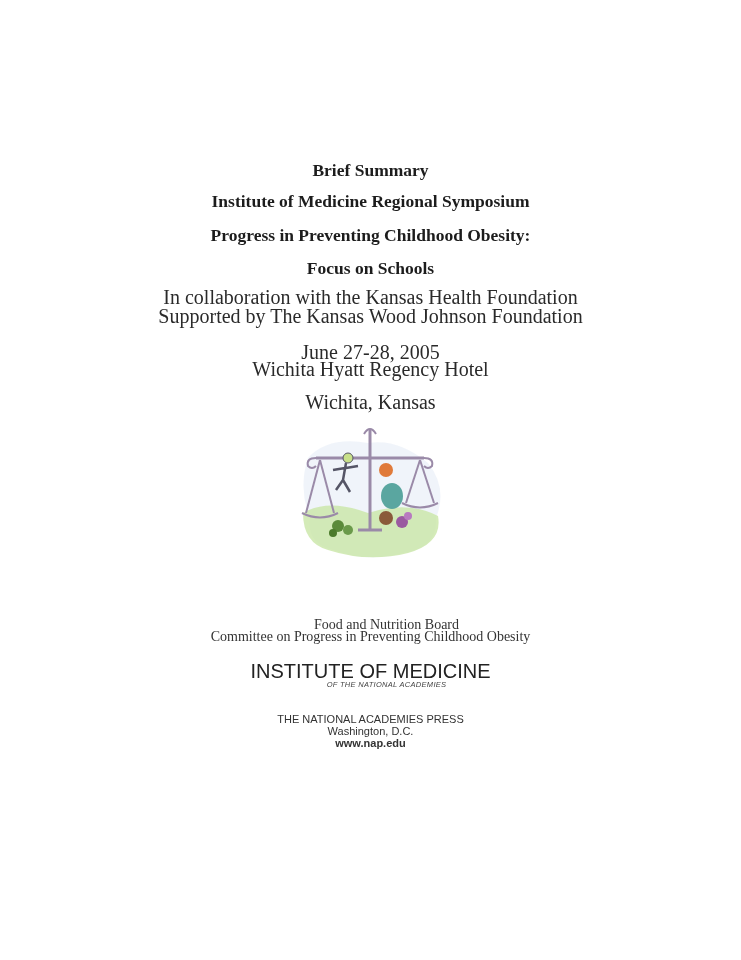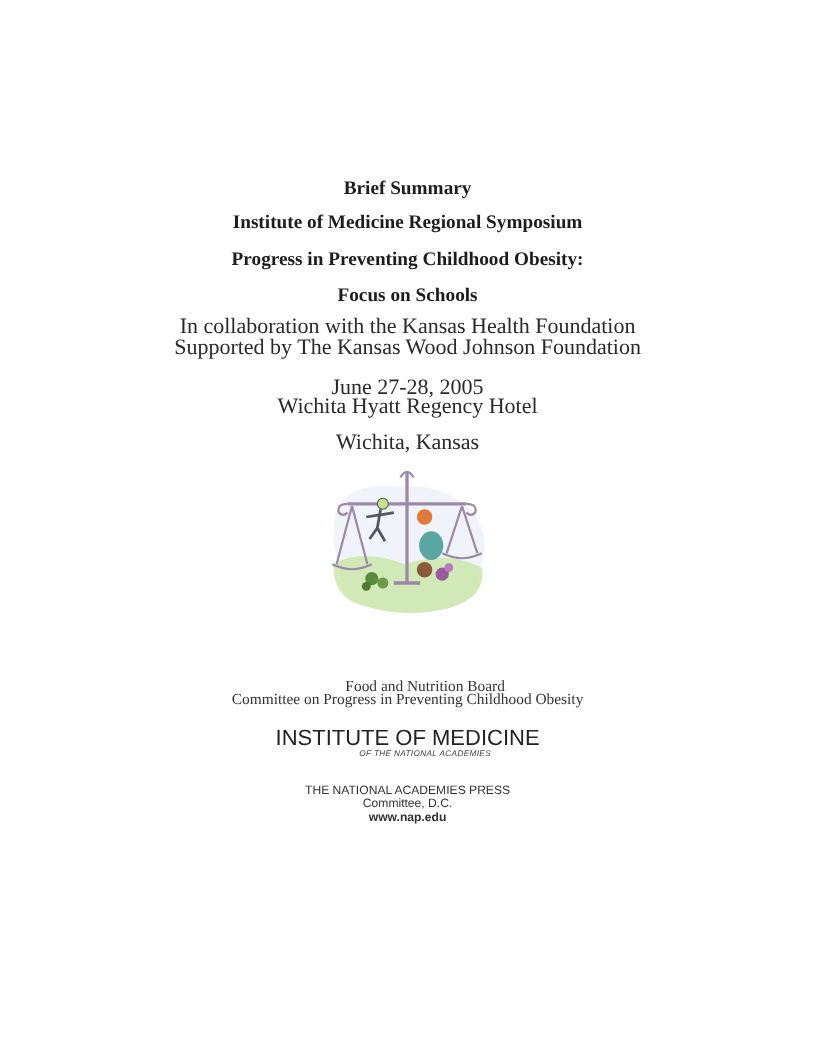--- a/index.html
+++ b/index.html
@@ -56,14 +56,14 @@
   <circle cx="45" cy="115" r="4" fill="#4a7a2a"></circle>
 </svg>
 
 <div class="c s" style="top:583px;margin-top:45px;">Committee on Progress in Preventing Childhood Obesity</div>
 <div class="c s" style="top:616px;margin-left:16px;">Food and Nutrition Board</div>
 
 <div class="c sans iom" style="top:660px;">INSTITUTE OF MEDICINE</div>
 <div class="c sans iom2" style="top:680px; left:16px;">OF THE NATIONAL ACADEMIES</div>
 
 <div class="c sans nap" style="top:714px;">THE NATIONAL ACADEMIES PRESS</div>
-<div class="c sans nap" style="top:726px;">Committee, D.C.</div>
+<div class="c sans nap" style="top:726px;">Washington, D.C.</div>
 <div class="c sans nap" style="top:738px; font-weight:bold;">www.nap.edu</div>
 
 </body></html>

